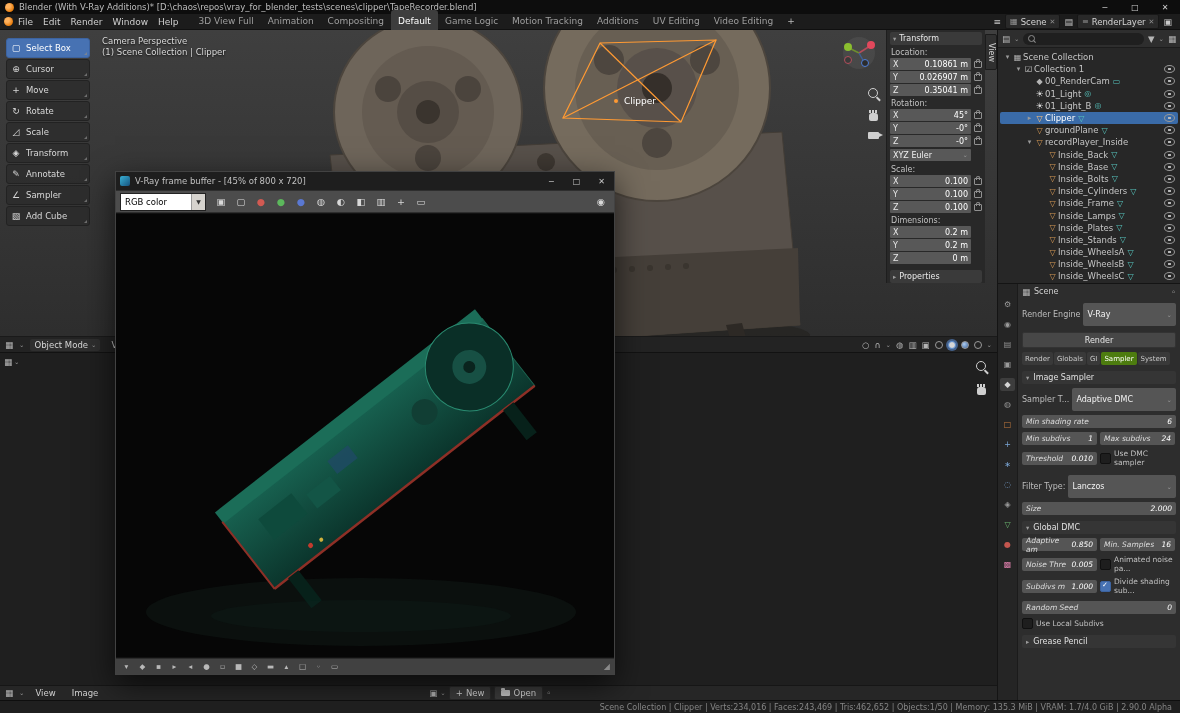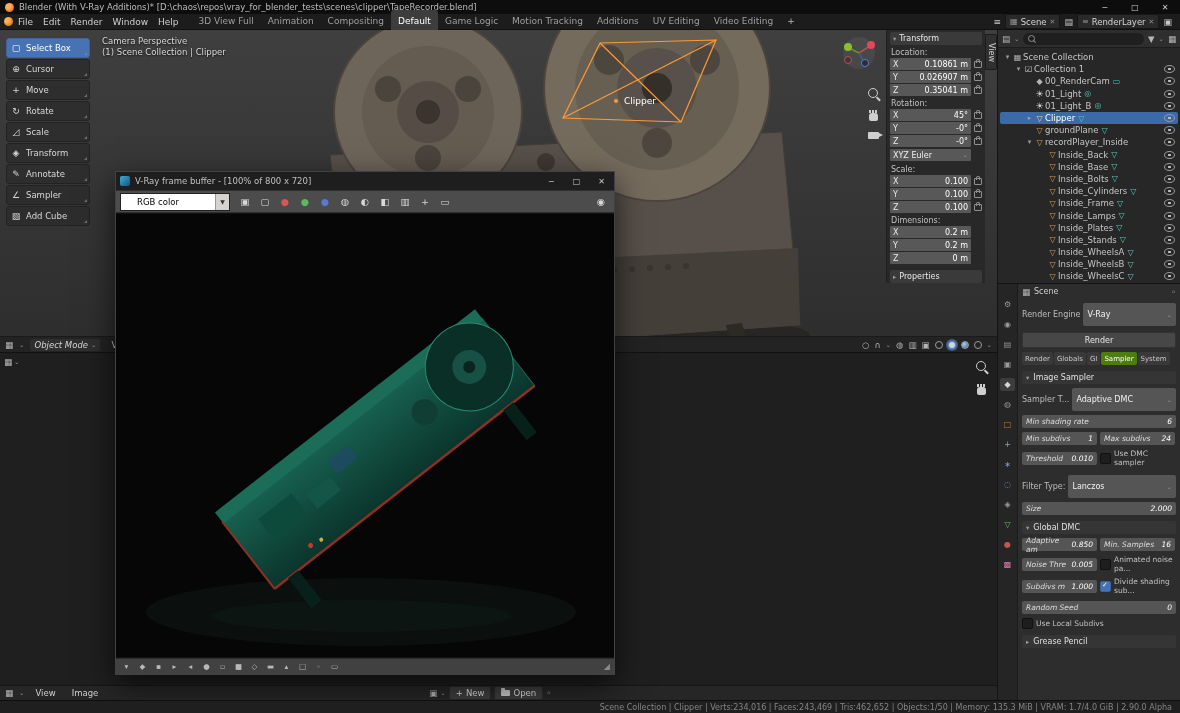--- a/index.html
+++ b/index.html
@@ -45,21 +45,21 @@
   .zoom-icon::after{content:"";position:absolute;width:5px;height:1.5px;background:#cfcfcf;
             transform:rotate(45deg);right:-4px;bottom:-2px;}
   .hand-icon{width:9px;height:8px;background:#cfcfcf;border-radius:3px 3px 2px 2px;position:relative;display:inline-block;margin-top:4px;}
   .hand-icon::before{content:"";position:absolute;top:-3px;left:0;width:9px;height:3px;
             background:linear-gradient(90deg,#cfcfcf 2px,transparent 2px,transparent 3px,#cfcfcf 3px,#cfcfcf 5px,transparent 5px,transparent 6px,#cfcfcf 6px,#cfcfcf 8px,transparent 8px);}
   .cam-icon{width:11px;height:7px;background:#cfcfcf;border-radius:1px;position:relative;display:inline-block;}
   .cam-icon::after{content:"";position:absolute;right:-4px;top:1px;border-left:4px solid #cfcfcf;
             border-top:2.5px solid transparent;border-bottom:2.5px solid transparent;}
   #vp-header{position:absolute;left:0;right:0;bottom:0;height:15px;background:rgba(35,35,35,.96);
             border-top:1px solid #1a1a1a;display:flex;align-items:center;gap:6px;padding:0 5px;z-index:4;font-size:8.5px;}
-  .dd{display:flex;align-items:center;gap:3px;background:#2f2f2f;border-radius:2px;height:12px;padding:0 4px;color:#d6d6d6;font-style:italic;}
+  .dd{display:flex;align-items:center;gap:3px;background:#2f2f2f;border-radius:2px;height:12px;padding:0 4px;color:#d6d6d6;}
   .caret{color:#9a9a9a;font-size:6.5px;}
   .vph-right{margin-left:auto;display:flex;align-items:center;gap:5px;}
   .hicon{color:#b5b5b5;font-size:8.5px;}
   .sc{width:8px;height:8px;border:1px solid #9a9a9a;border-radius:50%;display:inline-block;box-sizing:border-box;}
   .sc.solid-active{background:#d6d6d6;border-color:#5b8fd4;box-shadow:0 0 0 2px #45628c;}
   .sc.material{background:radial-gradient(circle at 35% 35%,#aecdf0,#39629c);}
   
   #image-editor{position:absolute;left:0;top:352px;width:997px;height:348px;background:#1f1f1f;
             border-top:1px solid #121212;box-sizing:border-box;}
   #ie-header{position:absolute;left:0;right:0;bottom:0;height:14px;background:#262626;border-top:1px solid #161616;
@@ -149,21 +149,21 @@
   #vfb{position:absolute;left:115px;top:171px;width:500px;height:504px;background:#111;border:1px solid #424242;
        box-shadow:0 10px 30px rgba(0,0,0,.65);z-index:60;box-sizing:border-box;}
   #vfb-title{height:18px;background:#1e1e1e;display:flex;align-items:center;gap:5px;padding-left:4px;font-size:8.5px;color:#c0c0c0;}
   .vfb-logo{width:10px;height:10px;background:linear-gradient(135deg,#39b1d5,#16527e);border-radius:2px;flex:none;}
   .vfb-controls{margin-left:auto;display:flex;}
   .vfb-cbtn{width:25px;height:18px;display:flex;align-items:center;justify-content:center;color:#c8c8c8;font-size:8px;}
   #vfb-toolbar{height:23px;background:#4c4c4c;border-top:1px solid #2e2e2e;border-bottom:1px solid #2e2e2e;
        display:flex;align-items:center;gap:2px;padding:0 4px;box-sizing:border-box;}
   .vfb-select{display:flex;height:16px;border:1px solid #222;background:#ffffff;color:#000;font-size:8.5px;
        align-items:stretch;margin-right:4px;}
-  .vfb-select .txt{padding:0 16px;display:flex;align-items:center;width:62px;}
+  .vfb-select .txt{padding:0 4px;display:flex;align-items:center;width:62px;}
   .vfb-select .arr{width:13px;background:#d6d3ce;border-left:1px solid #9a9a9a;display:flex;align-items:center;
        justify-content:center;font-size:6px;color:#333;}
   .vfb-icon{width:18px;height:16px;display:flex;align-items:center;justify-content:center;font-size:9.5px;border-radius:2px;}
   .vfb-icon.right{margin-left:auto;}
   #vfb-canvas{position:absolute;top:42px;bottom:17px;left:0;right:0;background:#060606;overflow:hidden;}
   #vfb-footer{position:absolute;bottom:0;left:0;right:0;height:16px;background:#414141;border-top:1px solid #2c2c2c;
        display:flex;align-items:center;gap:3px;padding:0 4px;box-sizing:border-box;}
   .vfb-ficon{width:13px;height:12px;display:flex;align-items:center;justify-content:center;font-size:7.5px;color:#b8b8b8;}
   .vfb-grip{margin-left:auto;color:#8a8a8a;font-size:8px;}
   
@@ -890,21 +890,21 @@
       <div class="sec">
         <span class="caret">▸</span>
         <span>Grease Pencil</span>
       </div>
     </div>
   </div>
 
   <div id="vfb">
     <div id="vfb-title">
       <span class="vfb-logo"></span>
-      <span>V-Ray frame buffer - [100% of 800 x 720]</span>
+      <span>V-Ray frame buffer - [45% of 800 x 720]</span>
       <div class="vfb-controls">
         <span class="vfb-cbtn">─</span>
         <span class="vfb-cbtn">□</span>
         <span class="vfb-cbtn">✕</span>
       </div>
     </div>
     <div id="vfb-toolbar">
       <div class="vfb-select">
         <span class="txt">RGB color</span>
         <span class="arr">▼</span>

